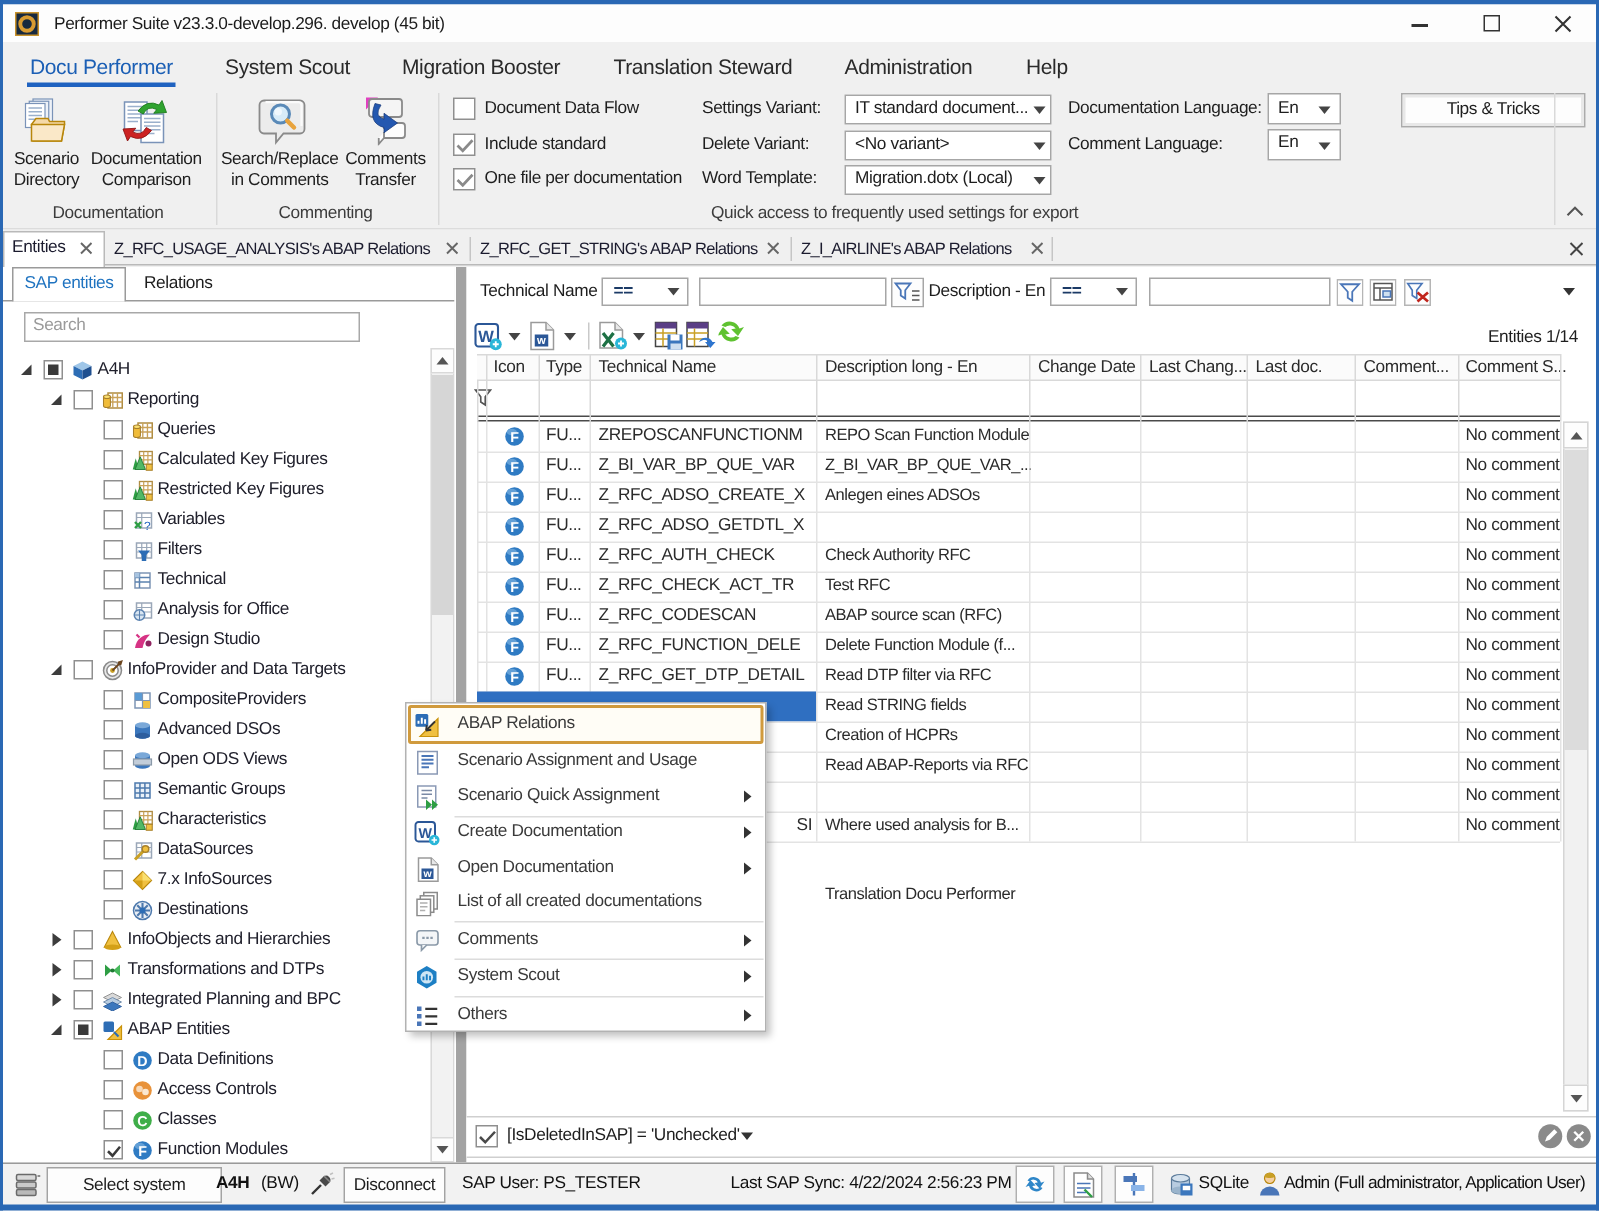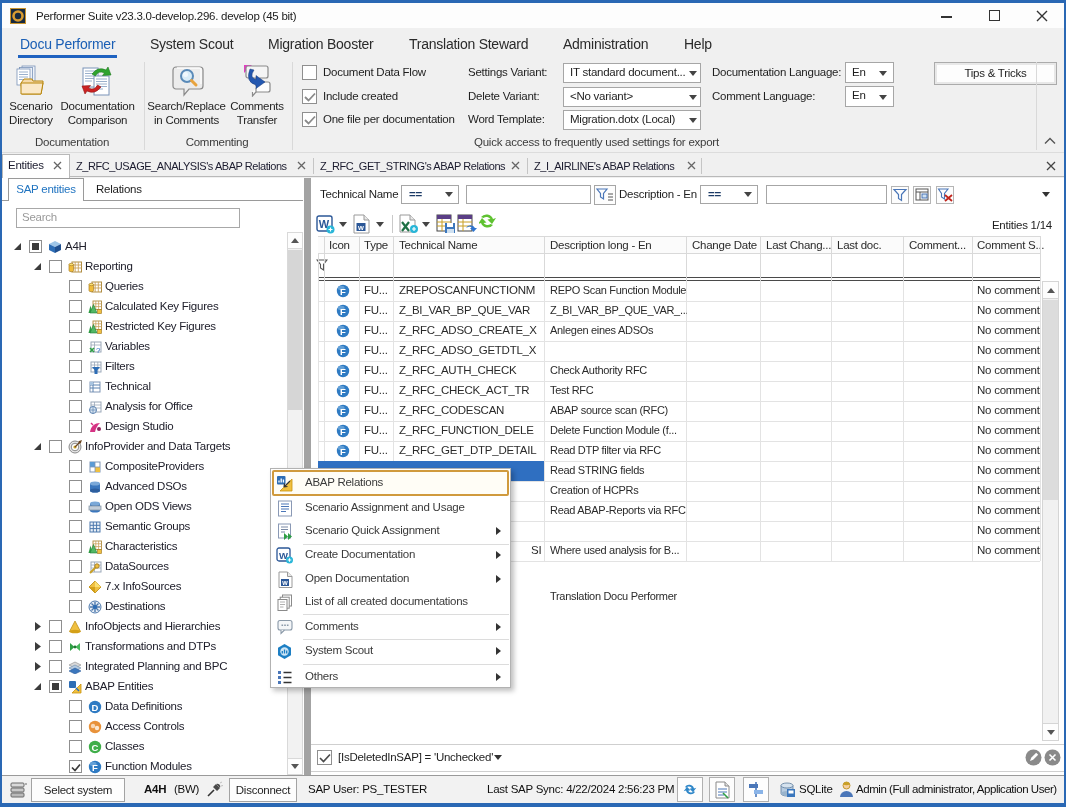--- a/index.html
+++ b/index.html
@@ -99,21 +99,21 @@
 <svg class="abs" style="left:1044px;top:137px;" width="12" height="8">
     <path d="M1,6.5 L6,1.5 L11,6.5" stroke="#555" stroke-width="1.4" fill="none"></path>
   </svg>
 
 <div class="cb" style="left:302px;top:65px;"></div>
 <div class="t" style="left:323px;top:66px;">Document Data Flow</div>
 <div class="cb" style="left:302px;top:89px;"></div>
 <svg class="abs" style="left:304px;top:92px;" width="12" height="10">
     <path d="M1,5 L4.5,8.5 L11,1.5" stroke="#8a8a8a" stroke-width="1.8" fill="none"></path>
   </svg>
-<div class="t" style="left:323px;top:90px;">Include created</div>
+<div class="t" style="left:323px;top:90px;">Include standard</div>
 <div class="cb" style="left:302px;top:112px;"></div>
 <svg class="abs" style="left:304px;top:115px;" width="12" height="10">
     <path d="M1,5 L4.5,8.5 L11,1.5" stroke="#8a8a8a" stroke-width="1.8" fill="none"></path>
   </svg>
 <div class="t" style="left:323px;top:113px;">One file per documentation</div>
 
 <div class="t" style="left:468px;top:66px;">Settings Variant:</div>
 <div class="combo" style="left:563px;top:63px;width:138px;height:20px;"></div>
 <div class="t" style="left:570px;top:66px;">IT standard document...</div>
 <div class="arr" style="left:689px;top:71px;"></div>
@@ -694,21 +694,21 @@
 </div>
 
 <div class="abs" style="left:2px;top:775px;width:1062px;height:28px;background:#f2f2f2;border-top:1px solid #9a9a9a;"></div>
 <div id="statusbar">
 <svg class="abs" style="left:10px;top:781px;" width="17" height="17">
       <rect x="1" y="2" width="13" height="4" rx="1" fill="#d9d9d9" stroke="#6a6a6a"></rect>
       <rect x="1" y="7" width="13" height="4" rx="1" fill="#c9c9c9" stroke="#6a6a6a"></rect>
       <rect x="1" y="12" width="13" height="4" rx="1" fill="#b9b9b9" stroke="#6a6a6a"></rect>
       <path d="M15,3 l2,0" stroke="#6a6a6a"></path>
     </svg>
-<div class="btn" style="left:31px;top:778px;width:94px;height:24px;line-height:22px;">Select system</div>
+<div class="btn" style="left:31px;top:778px;width:117px;height:24px;line-height:22px;">Select system</div>
 <div class="t" style="left:144px;top:783px;font-weight:bold;color:#111;">A4H</div>
 <div class="t" style="left:174px;top:783px;color:#111;">(BW)</div>
 <svg class="abs" style="left:206px;top:781px;" width="18" height="17">
       <path d="M2,15 L8,9" stroke="#333" stroke-width="1.6"></path>
       <path d="M7,6 l4,4 3,-3 a3,3 0 0 0 -4,-4 Z" fill="#4a4a4a"></path>
       <path d="M10,3 l4,4" stroke="#888" stroke-width="1"></path>
       <path d="M14,2 l2,-1 M15,5 l2,-0.5" stroke="#c0c0c0" stroke-width="1"></path>
     </svg>
 <div class="btn" style="left:229px;top:778px;width:68px;height:24px;line-height:22px;">Disconnect</div>
 <div class="t" style="left:308px;top:783px;color:#111;">SAP User: PS_TESTER</div>

